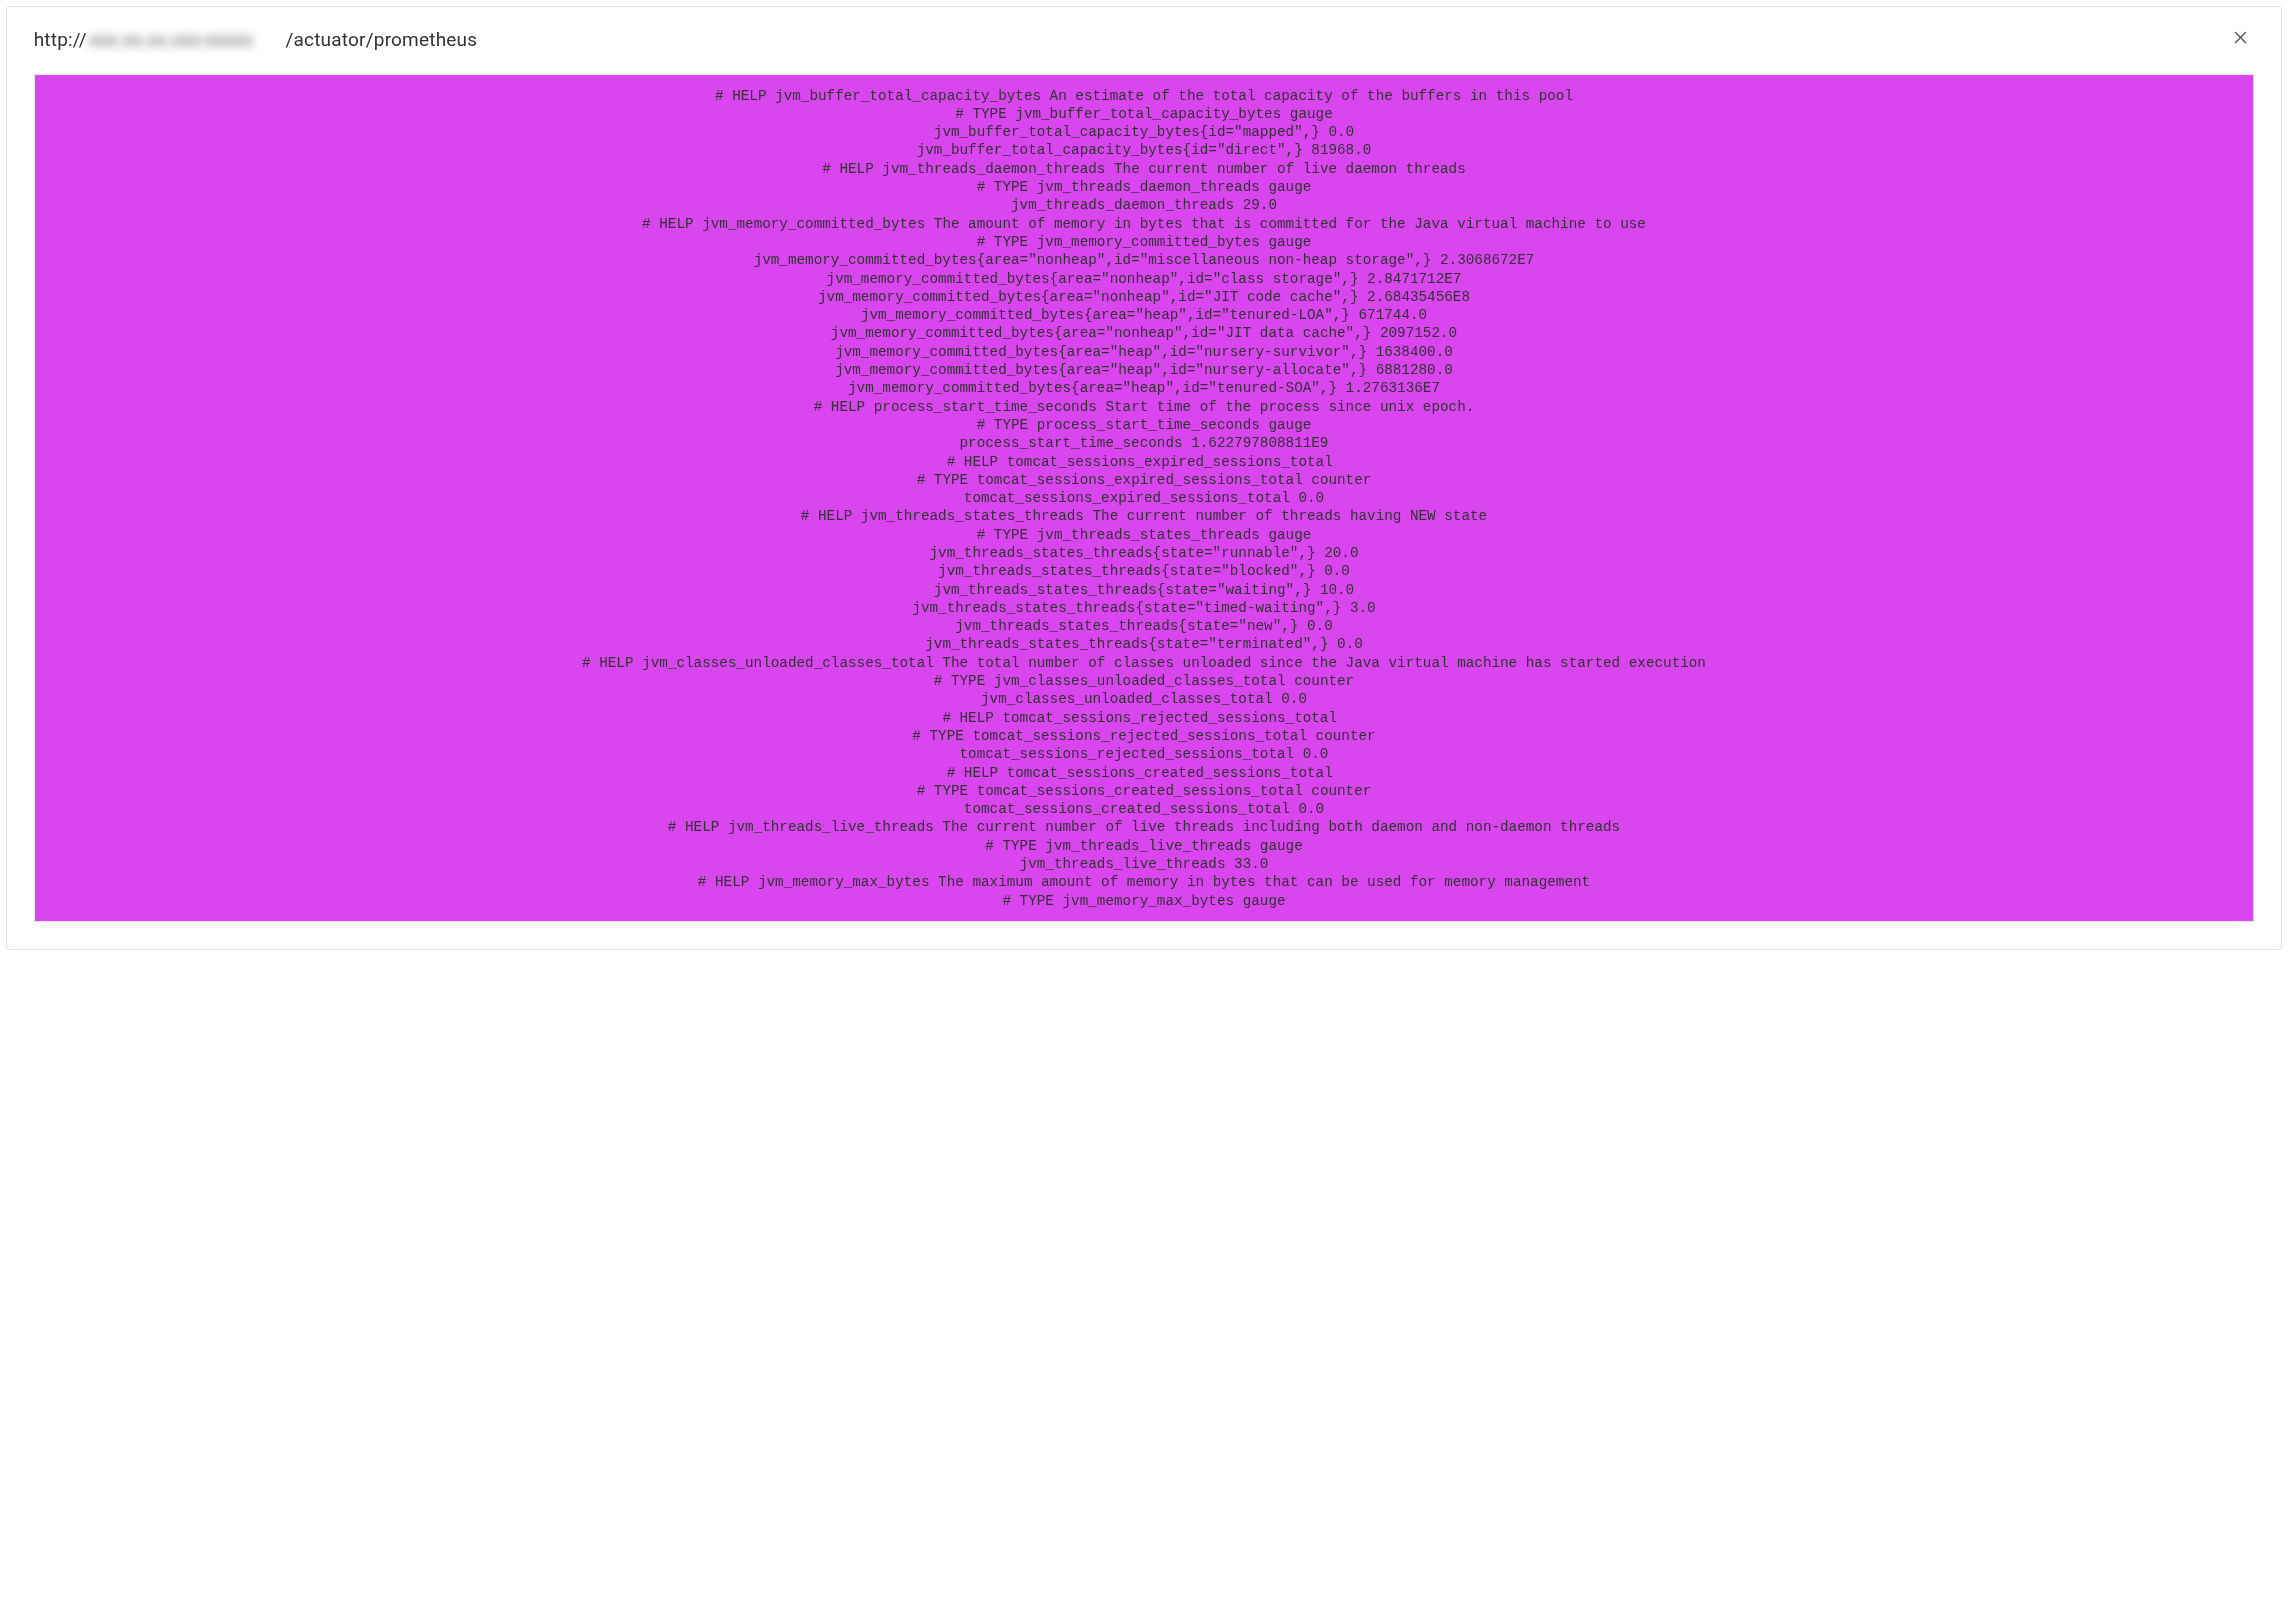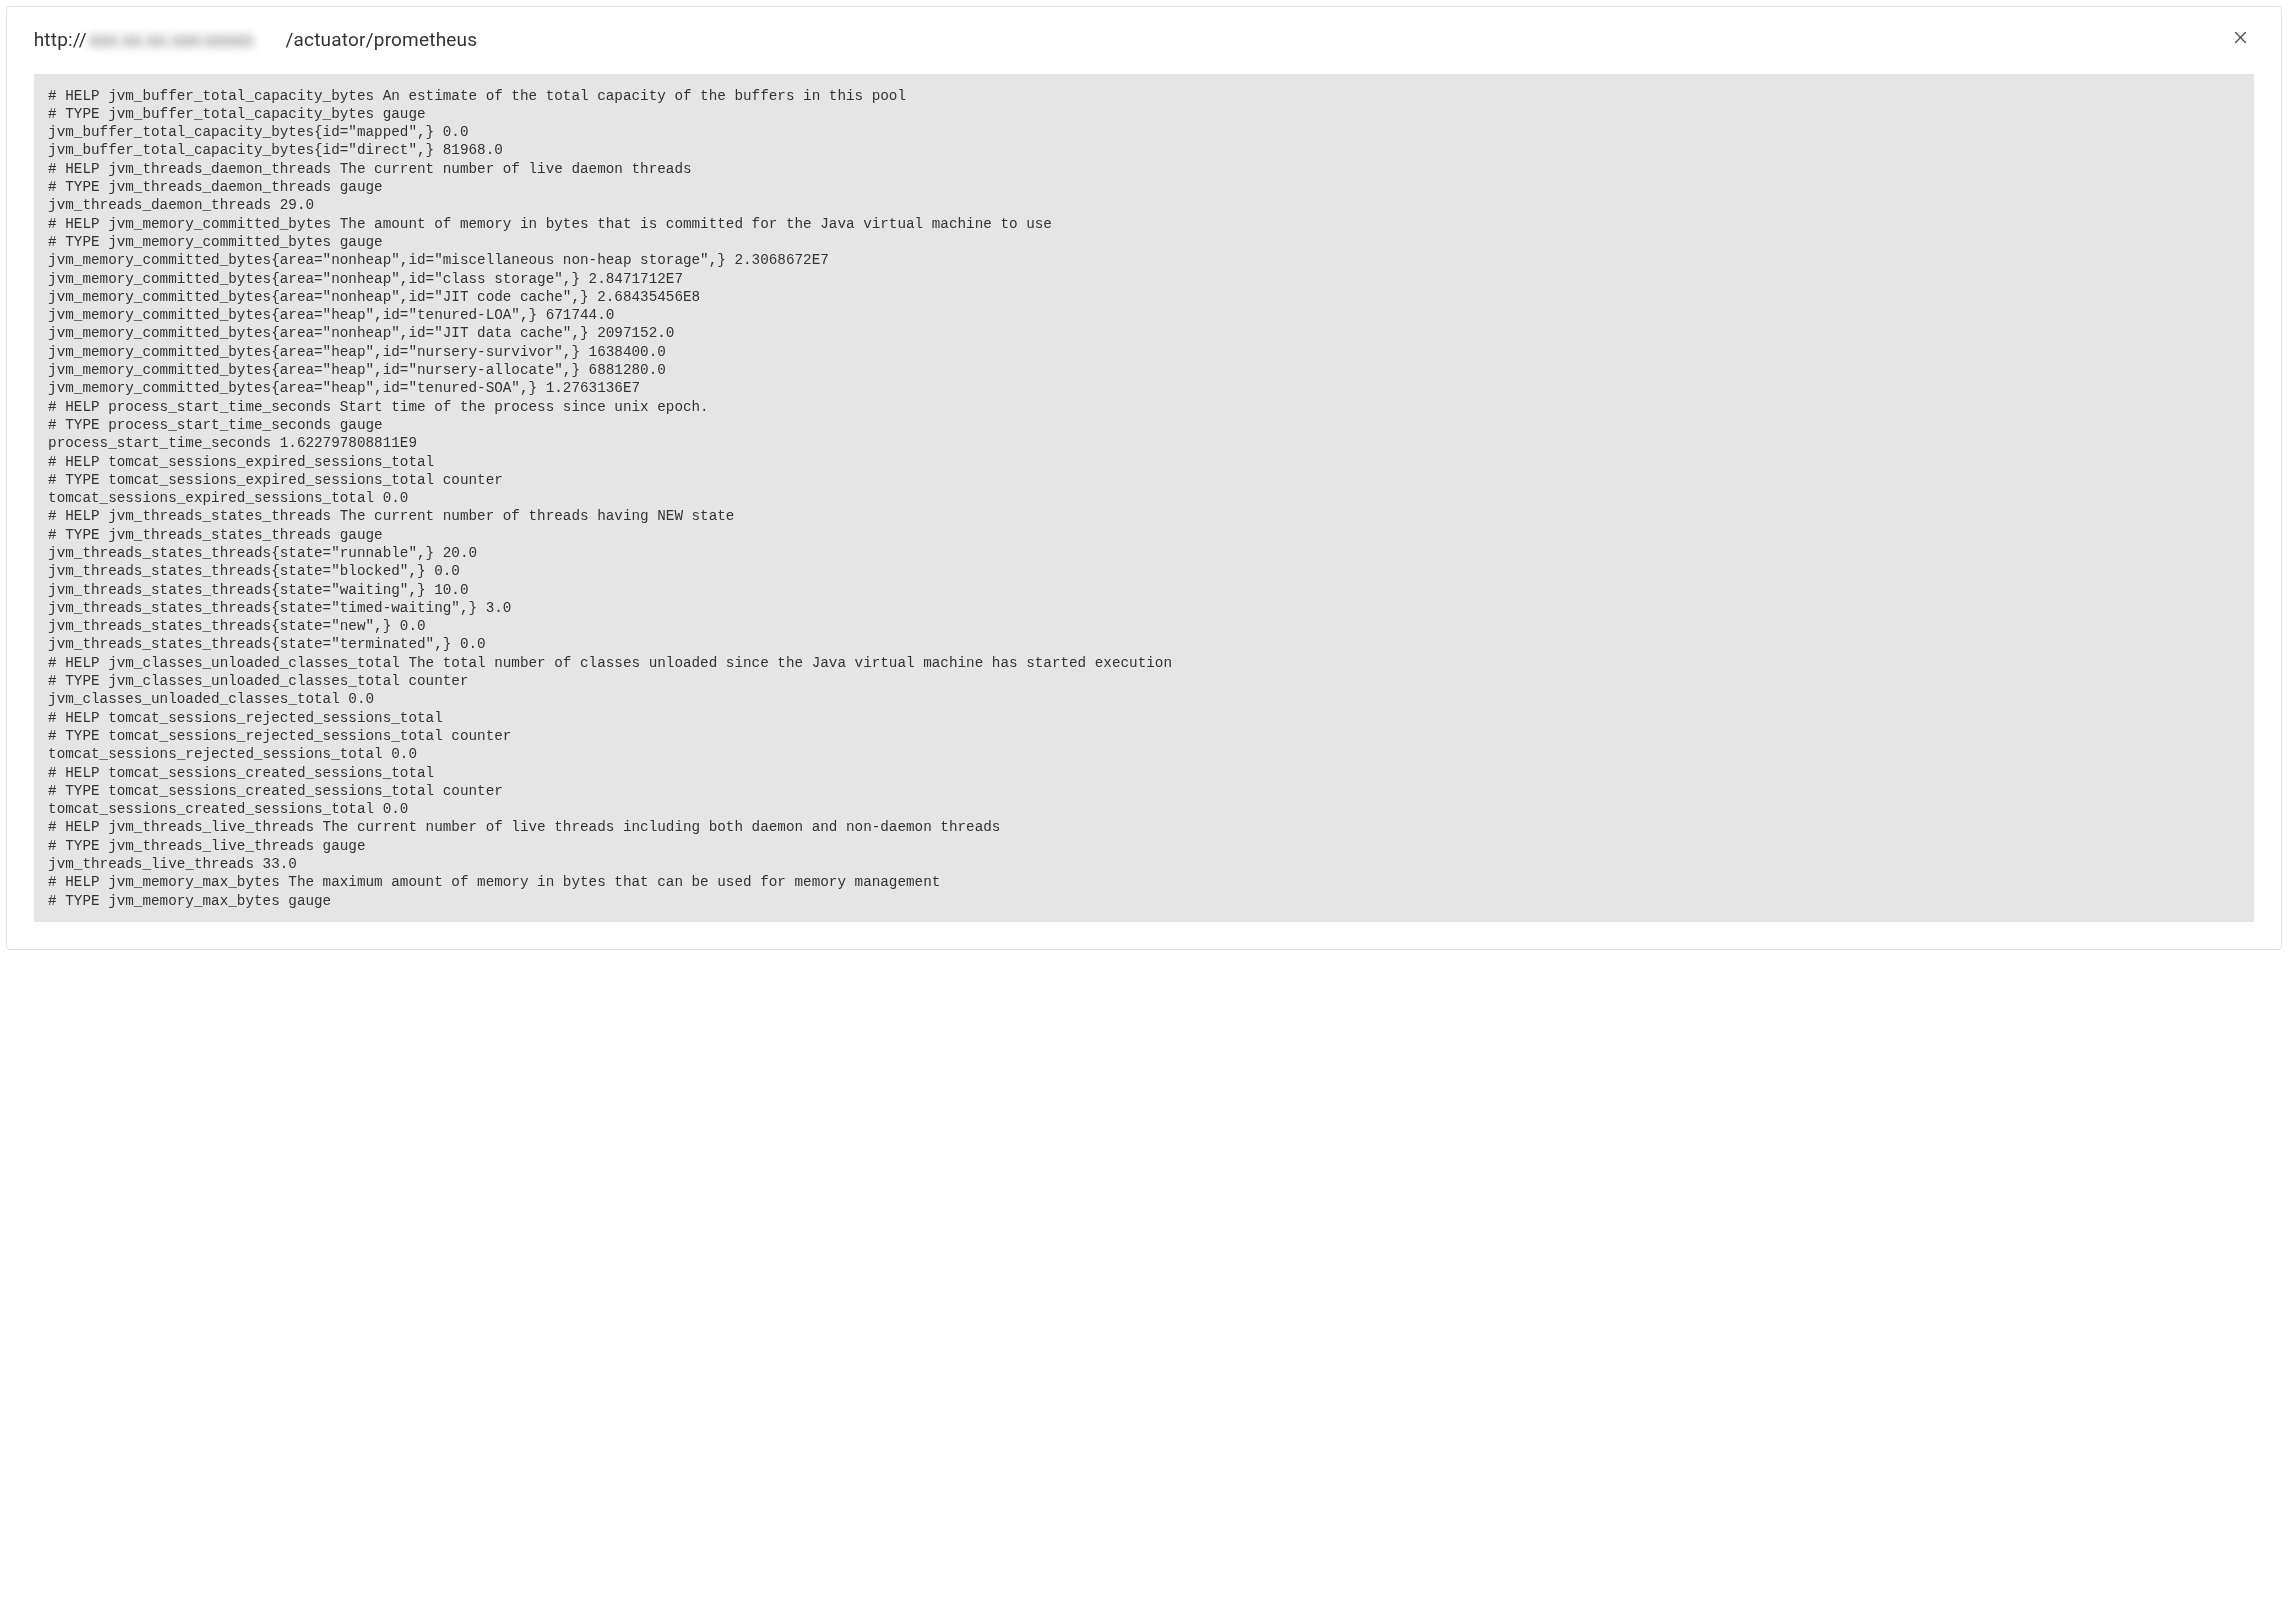--- a/index.html
+++ b/index.html
@@ -56,23 +56,24 @@
       justify-content: center;
       color: #555;
     }
     .close-btn svg {
       width: 17px;
       height: 17px;
     }
     .content-area {
       margin: 0 27px 27px 27px;
       border: 1px solid #e5e5e5;
-      background: #e5e5e5;
+      background: #d946ef;
       padding: 11.5px 13.4px;
       overflow-x: auto;
+      text-align: center;
     }
     .metrics {
       font-family: "SFMono-Regular", Consolas, "Liberation Mono", Menlo, Courier, monospace;
       font-size: 14.3px;
       line-height: 1.28;
       color: #333;
       white-space: pre;
     }
   </style>
 </head>

